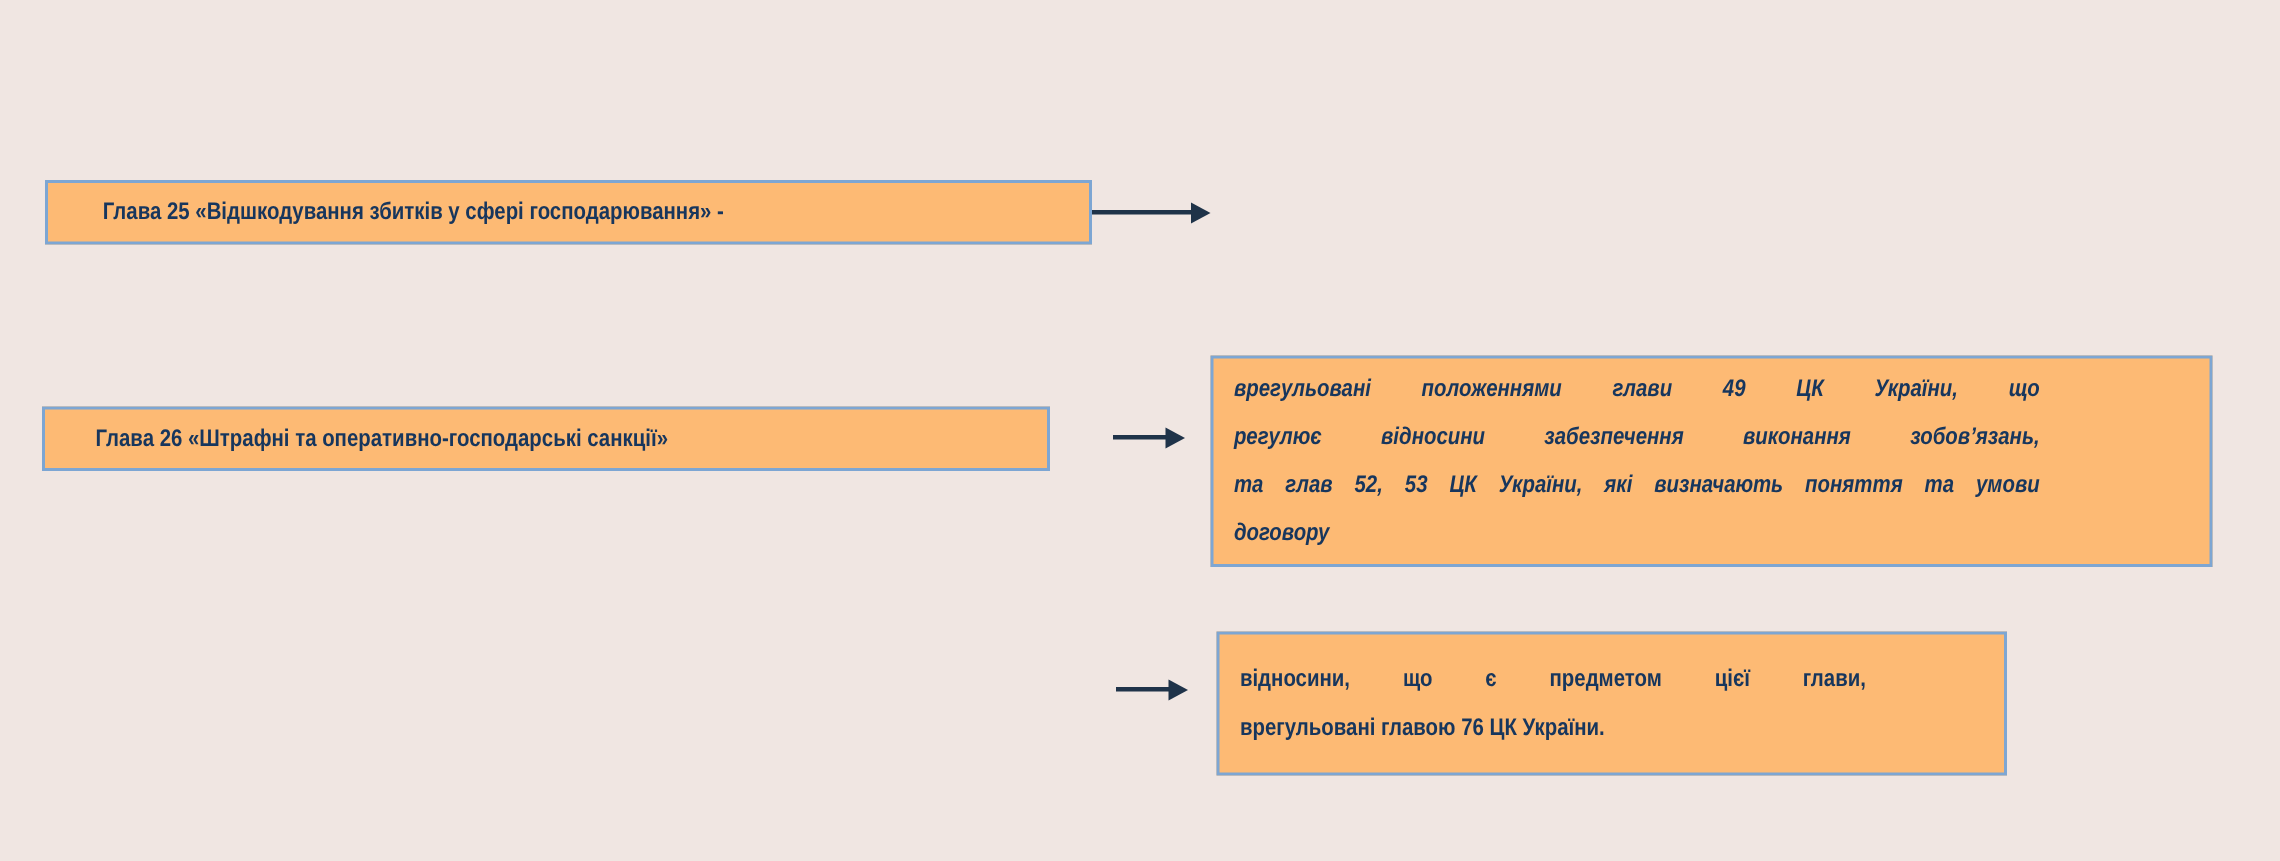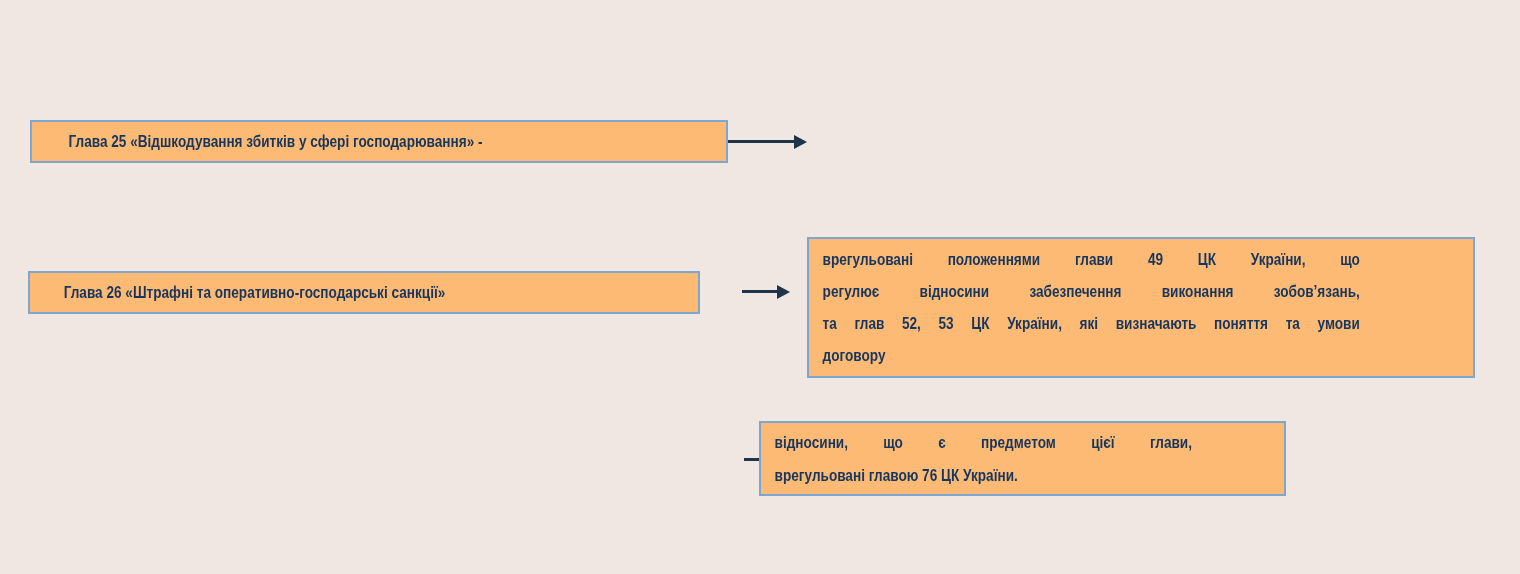--- a/index.html
+++ b/index.html
@@ -79,34 +79,34 @@
 
 
   <div class="box" style="left:28px;top:271px;width:672px;height:43px;">
     <span class="cline">Глава 26 «Штрафні та оперативно-господарські санкції»</span>
   </div>
 
   <div class="arrow" style="left:742px;top:290px;width:36px;">
     <span class="head"></span>
   </div>
 
-  <div class="box" style="left:807px;top:237px;width:668px;height:141px;">
+  <div class="box" style="left:807px;top:237px;width:668px;height:141px;font-style:italic;">
     <div class="jwrap">
       <div class="jline">врегульовані положеннями глави 49 ЦК України, що</div>
       <div class="jline">регулює відносини забезпечення виконання зобов’язань,</div>
       <div class="jline">та глав 52, 53 ЦК України, які визначають поняття та умови</div>
       <div class="jline last">договору</div>
     </div>
   </div>
 
 
   <div class="arrow" style="left:744px;top:458px;width:36px;">
     <span class="head"></span>
   </div>
 
-  <div class="box" style="left:759px;top:421px;width:527px;height:75px;">
+  <div class="box" style="left:811px;top:421px;width:527px;height:96px;">
     <div class="jwrap" style="line-height:33px;">
       <div class="jline" style="line-height:33px;">відносини, що є предметом цієї глави,</div>
       <div class="jline last" style="line-height:33px;">врегульовані главою 76 ЦК України.</div>
     </div>
   </div>
 
 </div>
 
 </body></html>

